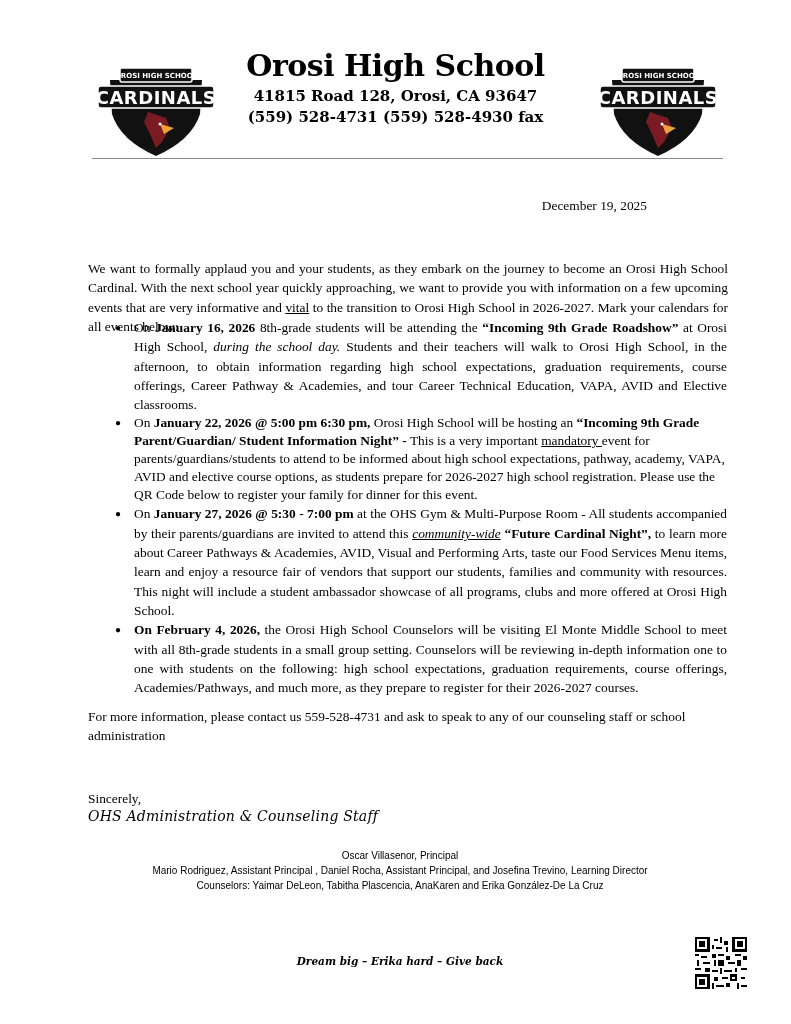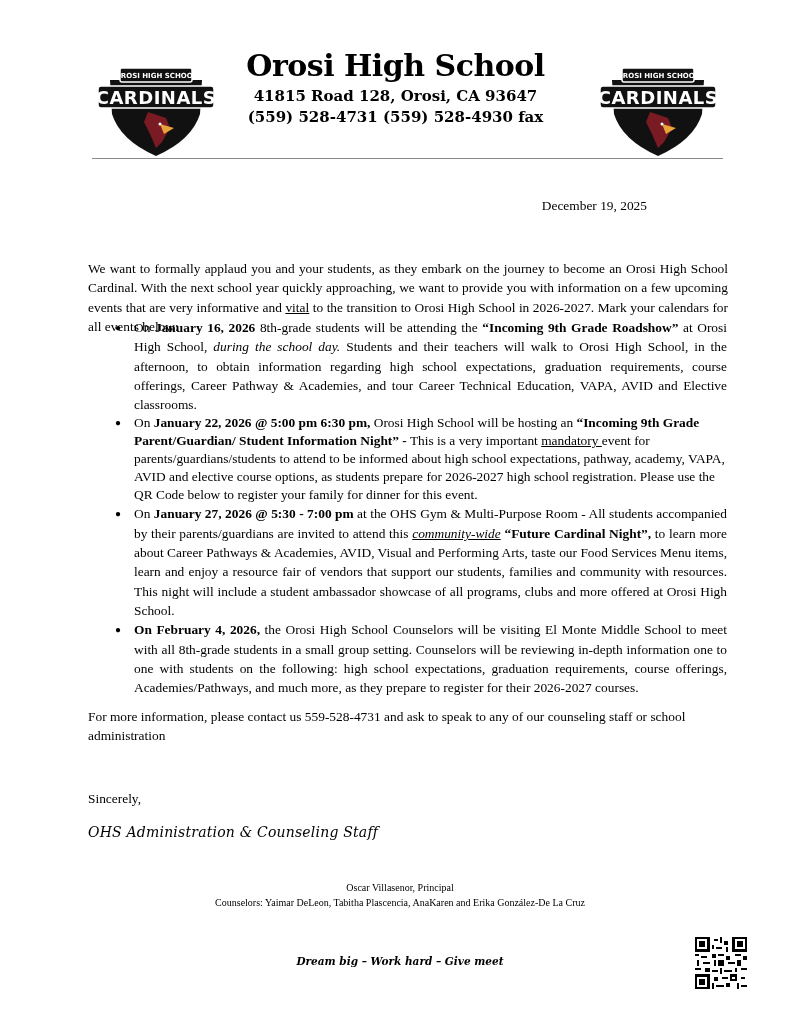--- a/index.html
+++ b/index.html
@@ -26,24 +26,24 @@
   .events { position: absolute; left: 113px; width: 614px; top: 318px; margin: 0; padding: 0; list-style: none;
             font-family: "Liberation Serif", serif; font-size: 13.4px; line-height: 19.3px; }
   .events li { position: relative; padding-left: 21px; text-align: justify; }
   .events li .bullet { position: absolute; left: 2px; top: 0; font-size: 10px; }
   .events li.tight { line-height: 18px; text-align: left; }
   .u { text-decoration: underline; }
 
   .contact { top: 707px; }
   .sincerely { top: 789px; }
   .signature { position: absolute; left: 88px; top: 808px; font-family: "DejaVu Serif", serif; font-style: italic;
-               font-size: 14px; letter-spacing: 0.2px; margin-top: 16px; }
+               font-size: 14px; letter-spacing: 0.2px; }
 
-  .footer { position: absolute; left: 100px; width: 600px; top: 880px; text-align: center;
-            font-family: Liberation Serif, serif; font-size: 10px; line-height: 15px; }
+  .footer { position: absolute; left: 100px; width: 600px; top: 848px; text-align: center;
+            font-family: Liberation Sans, sans-serif; font-size: 10px; line-height: 15px; }
   .motto { position: absolute; left: 100px; width: 600px; top: 955px; text-align: center;
            font-family: "DejaVu Serif", serif; font-size: 10.5px; font-weight: bold; font-style: italic; }
 
   .qr { position: absolute; left: 695px; top: 937px; width: 52px; height: 52px; }
 </style>
 </head>
 <body>
 
 <div class="page">
 
@@ -101,23 +101,24 @@
     </li>
   </ul>
 
   <div class="body-text contact">For more information, please contact us 559-528-4731 and ask to speak to any of our counseling staff or school administration</div>
 
   <div class="body-text sincerely">Sincerely,</div>
   <div class="signature">OHS Administration &amp; Counseling Staff</div>
 
   <div class="footer">
     <div>Oscar Villasenor, Principal</div>
+    <div>Mario Rodriguez, Assistant Principal , Daniel Rocha, Assistant Principal,  and Josefina Trevino, Learning Director</div>
     <div>Counselors:  Yaimar DeLeon, Tabitha Plascencia, AnaKaren and Erika González-De La Cruz</div>
   </div>
-  <div class="motto">Dream big – Work hard – Give meet</div>
+  <div class="motto">Dream big – Erika hard – Give back</div>
 
   <svg class="qr" viewBox="0 0 25 25" shape-rendering="crispEdges">
     <rect width="25" height="25" fill="#fff"></rect>
     <g fill="#000">
       <rect x="0" y="0" width="7" height="7"></rect>
         <rect x="1" y="1" width="5" height="5" fill="#fff"></rect>
         <rect x="2" y="2" width="3" height="3"></rect>
       <rect x="18" y="0" width="7" height="7"></rect>
         <rect x="19" y="1" width="5" height="5" fill="#fff"></rect>
         <rect x="20" y="2" width="3" height="3"></rect>

